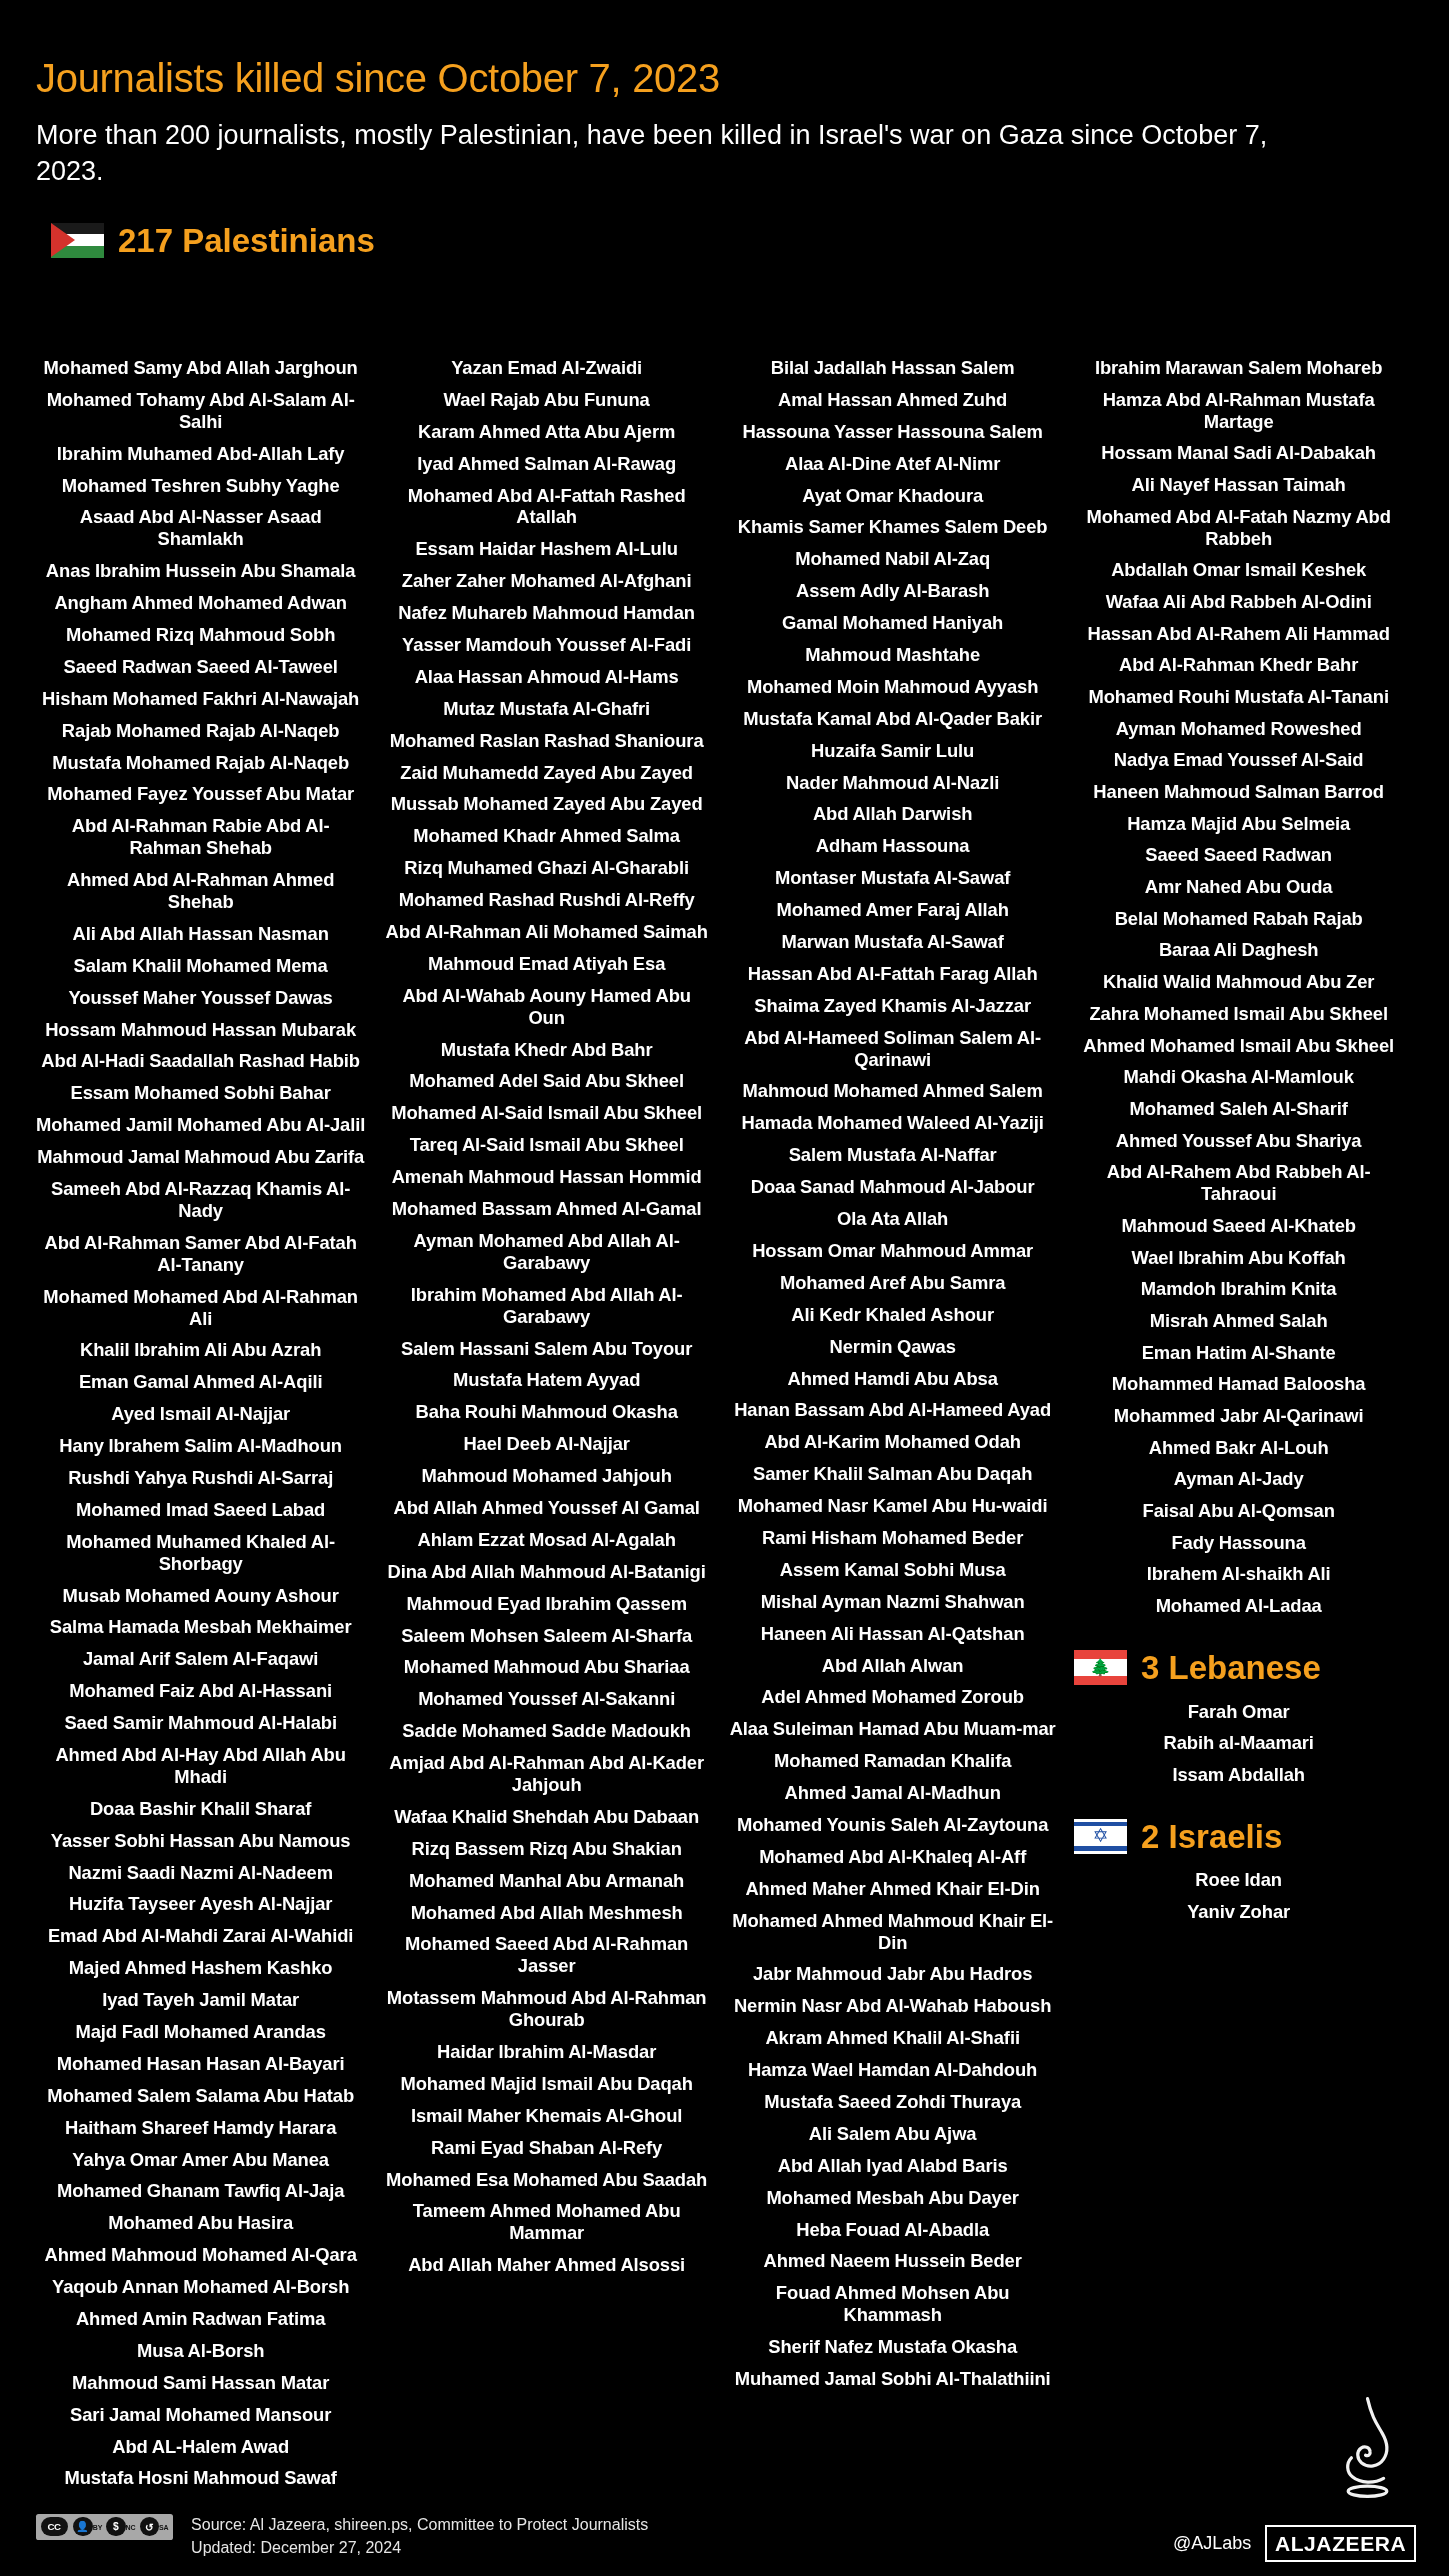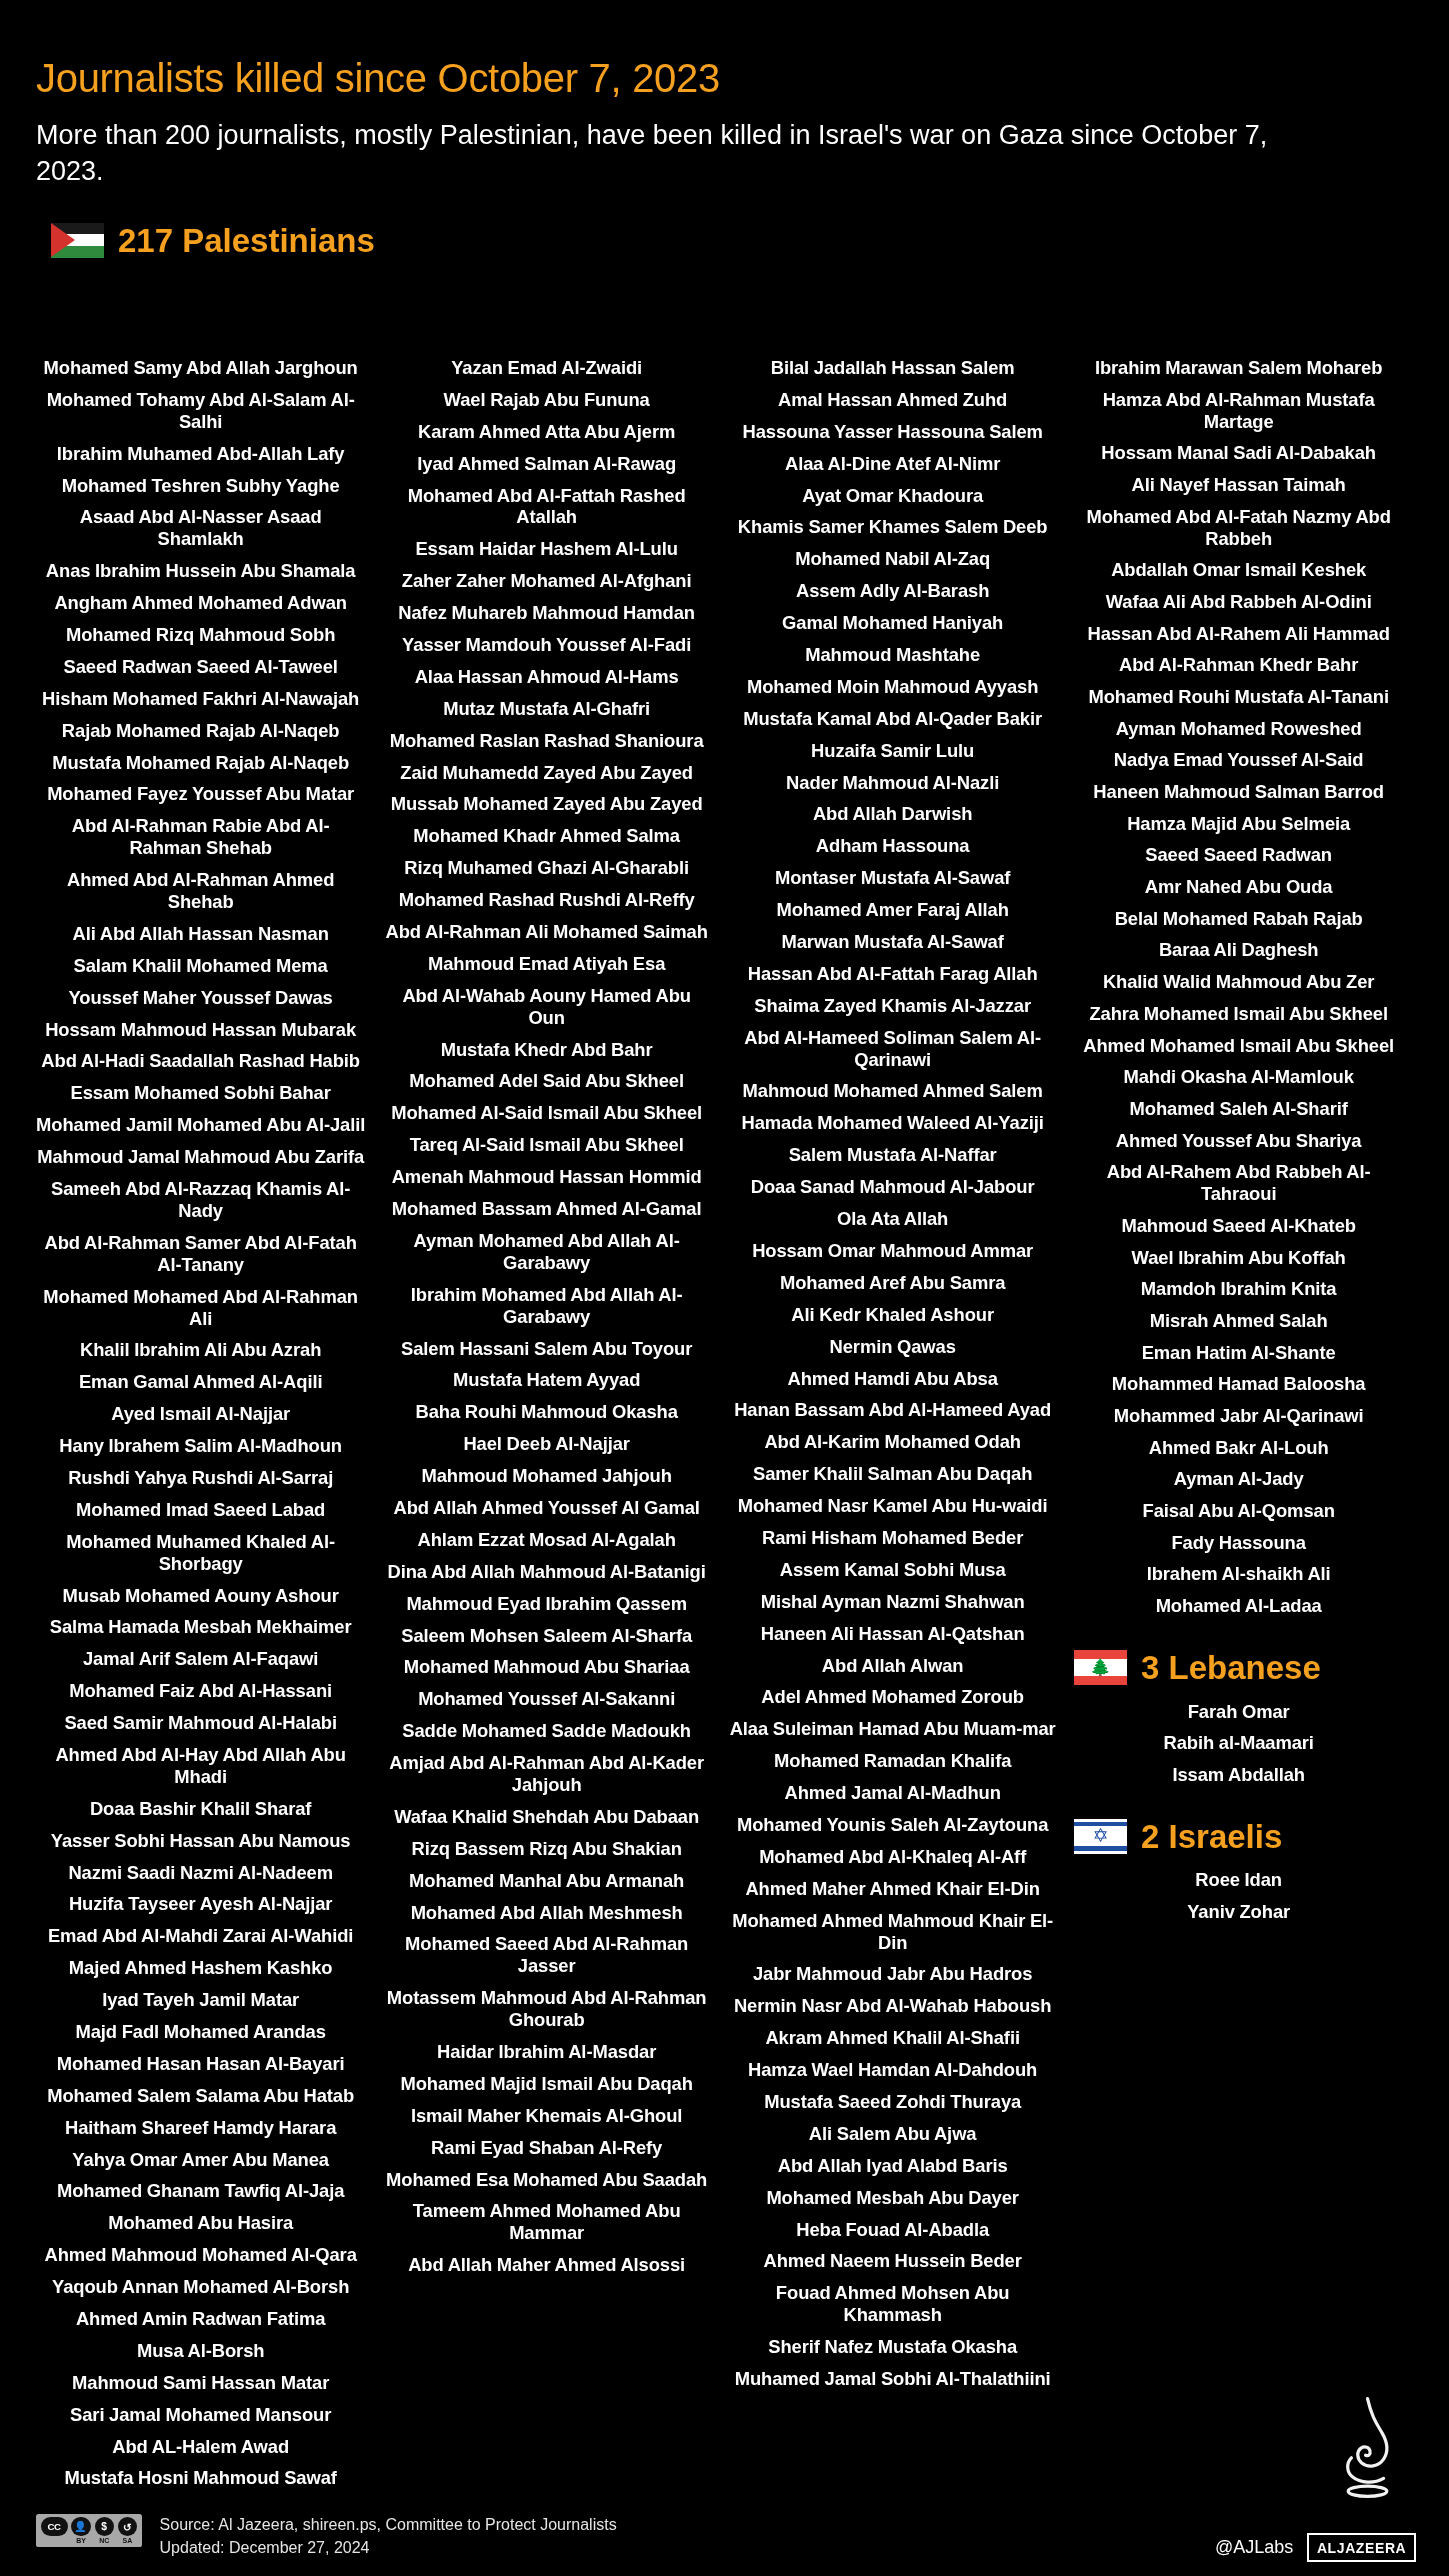--- a/index.html
+++ b/index.html
@@ -176,21 +176,21 @@
     color: #fff;
     font-size: 10.3px;
     display: flex; align-items: center; justify-content: center;
     font-weight: bold;
   }
   .cc-circle.wide { width: 27px; border-radius: 9.7px; font-size: 9.7px; letter-spacing: -0.6px; }
   .cc-sub {
     font-size: 7px; color: #111; font-weight: bold;
     text-align: center; margin-top: 0.6px;
   }
-  .cc-item { display: flex; flex-direction: column; align-items: center; }
+  .cc-item { display: flex; flex-direction: row; align-items: center; }
   .source-block {
     font-size: 16px;
     line-height: 1.42;
     color: #e6e6e6;
     font-weight: normal;
   }
   .brand {
     position: absolute;
     right: 33px;
     bottom: 14px;
@@ -199,21 +199,21 @@
     gap: 14px;
   }
   .handle {
     font-size: 18px;
     color: #ffffff;
     font-weight: normal;
   }
   .aj-logo-box {
     border: 2.6px solid #ffffff;
     padding: 4.5px 7.7px;
-    font-size: 14px;
+    font-size: 21px;
     font-weight: bold;
     letter-spacing: 0.6px;
     color: #ffffff;
   }
   .aj-swirl {
     position: absolute;
     right: 46px;
     bottom: 77px;
     width: 71px;
     height: 103px;

